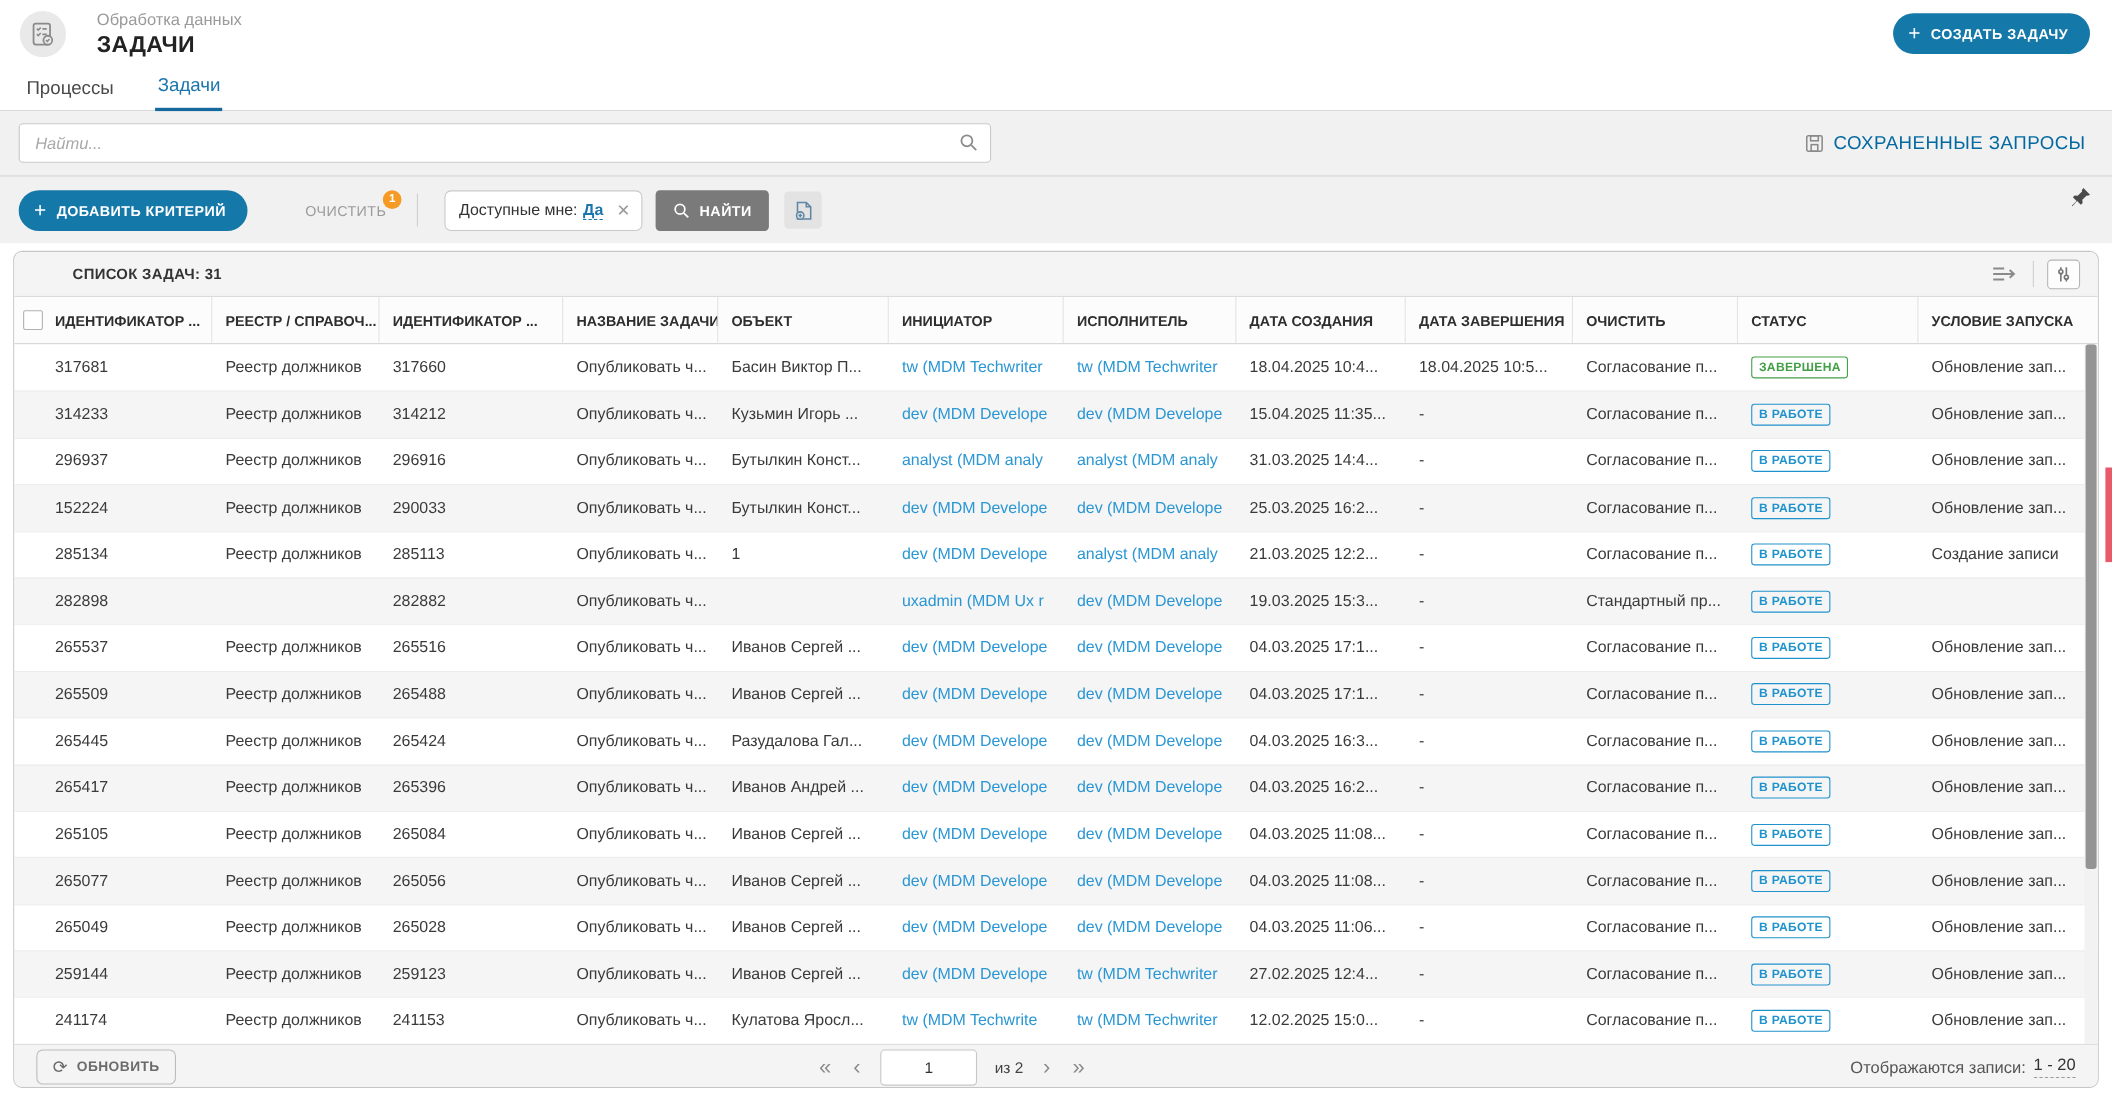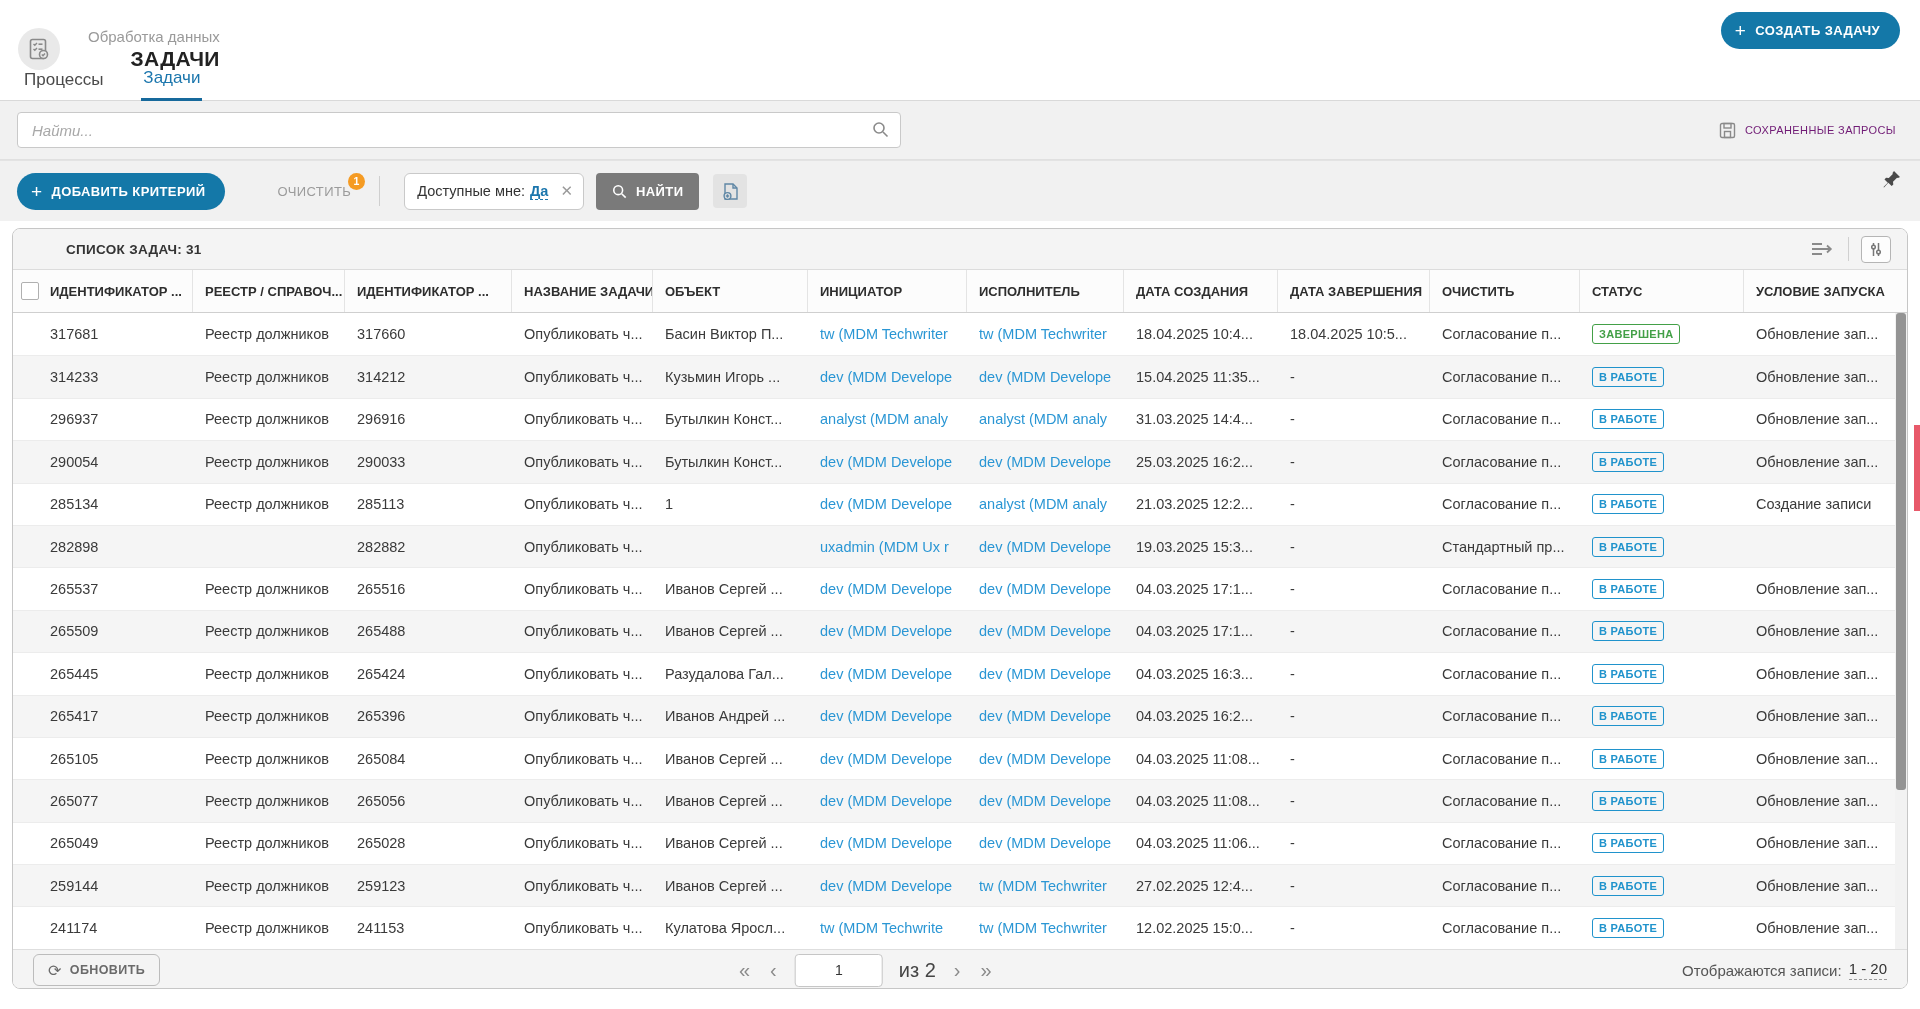--- a/index.html
+++ b/index.html
@@ -1,21 +1,21 @@
 <!DOCTYPE html>
 <html><head>
 <meta charset="utf-8">
 <style>
   * { margin:0; padding:0; box-sizing:border-box; }
   html,body { width:1920px; height:1009px; background:#fff; overflow:hidden;
     font-family:"Liberation Sans","DejaVu Sans",sans-serif; color:#333; }
 
   
   .app-header { position:relative; height:62px; }
-  .header-left { position:absolute; left:18px; top:28px; display:flex; align-items:flex-start;text-align:right; }
+  .header-left { position:absolute; left:18px; top:10px; display:flex; align-items:flex-start; }
   .app-icon { width:42px; height:42px; border-radius:50%; background:#e9e9e9;
     display:flex; align-items:center; justify-content:center; }
   .titles { margin-left:28px; }
   .subtitle { font-size:15px; color:#9a9a9a; line-height:18px; }
   .page-title { font-size:21px; font-weight:bold; color:#222; line-height:26px; letter-spacing:.3px; }
   .create-btn { position:absolute; right:20px; top:12px; height:37px; padding:0 20px 0 14px;
     border:none; border-radius:19px; background:#1478a8; color:#fff; font-size:13px; font-weight:bold;
     letter-spacing:.4px; display:flex; align-items:center; gap:9px; cursor:pointer;
     font-family:inherit; }
   .plus-glyph { font-size:19px; font-weight:normal; line-height:1; }
@@ -28,21 +28,21 @@
   
   .search-section { height:59px; background:#f1f1f1; border-bottom:1px solid #e0e0e0;
     display:flex; align-items:center; padding:0 24px 0 17px; }
   .search-wrap { position:relative; width:884px; height:36px; }
   .search-wrap input { width:100%; height:100%; border:1px solid #c9c9c9; border-radius:4px;
     padding:0 40px 0 14px; font-size:15px; font-style:italic; color:#555; background:#fff;
     font-family:inherit; outline:none; }
   .search-wrap input::placeholder { color:#a8a8a8; font-style:italic; }
   .search-wrap .mag { position:absolute; right:12px; top:9px; }
   .saved-queries { margin-left:auto; display:flex; align-items:center; gap:9px;
-    color:#701a75; font-size:11px; letter-spacing:.4px; cursor:pointer; }
+    color:#0369a1; font-size:17px; letter-spacing:.4px; cursor:pointer; }
 
   
   .filter-section { height:61px; background:#f1f1f1; border-top:1px solid #e3e3e3;
     display:flex; align-items:center; padding:0 17px; position:relative; }
   .add-criteria-btn { height:37px; padding:0 20px 0 14px; border:none; border-radius:19px;
     background:#1478a8; color:#fff; font-size:13px; font-weight:bold; letter-spacing:.4px;
     display:flex; align-items:center; gap:9px; cursor:pointer; font-family:inherit; }
   .clear-link { margin-left:52px; position:relative; color:#9b9b9b; font-size:13px;
     letter-spacing:.4px; cursor:pointer; }
   .clear-badge { position:absolute; right:-14px; top:-11px; width:17px; height:17px;
@@ -119,21 +119,21 @@
     display:flex; align-items:center; padding:0 20px; position:relative; }
   .refresh-btn { height:32px; padding:0 14px; background:#f4f4f4; border:1px solid #bcbcbc;
     border-radius:6px; color:#6a6a6a; font-size:12.5px; font-weight:bold; letter-spacing:.4px;
     display:flex; align-items:center; gap:8px; cursor:pointer; font-family:inherit; }
   .refresh-glyph { font-size:16px; font-weight:normal; }
   .pagination { position:absolute; left:45%; top:0; height:100%; transform:translateX(-50%);
     display:flex; align-items:center; gap:16px; }
   .pg-nav { font-size:20px; color:#8a8a8a; cursor:pointer; line-height:1; padding:0 2px; }
   .page-input { width:88px; height:33px; border:1px solid #c6c6c6; border-radius:4px;
     text-align:center; font-size:14px; color:#333; background:#fff; font-family:inherit; outline:none; }
-  .pg-of { font-size:20px; color:#444; }
+  .pg-of { font-size:14px; color:#444; }
   .records-info { margin-left:auto; font-size:15px; color:#555; display:flex; align-items:center; gap:7px; }
   .records-range { color:#333; border-bottom:1px dashed #9a9a9a; padding-bottom:2px; cursor:pointer; }
 
   
   .scroll-marker { position:absolute; right:0; top:425px; width:6px; height:86px; background:#e8596a; }
 
   svg { display:block; }
 </style>
 </head>
 <body>
@@ -315,21 +315,21 @@
     <div class="td link">analyst (MDM analy</div>
     <div class="td">31.03.2025 14:4...</div>
     <div class="td">-</div>
     <div class="td">Согласование п...</div>
     <div class="td">
             <span class="badge-status" style="color: rgb(32, 147, 204); border-color: rgb(32, 147, 204);">В РАБОТЕ</span>
           </div>
     <div class="td">Обновление зап...</div>
   </div>
         <div class="tr cells alt">
-    <div class="td">290054</div>
+    <div class="td">152224</div>
     <div class="td">Реестр должников</div>
     <div class="td">290033</div>
     <div class="td">Опубликовать ч...</div>
     <div class="td">Бутылкин Конст...</div>
     <div class="td link">dev (MDM Develope</div>
     <div class="td link">dev (MDM Develope</div>
     <div class="td">25.03.2025 16:2...</div>
     <div class="td">-</div>
     <div class="td">Согласование п...</div>
     <div class="td">

